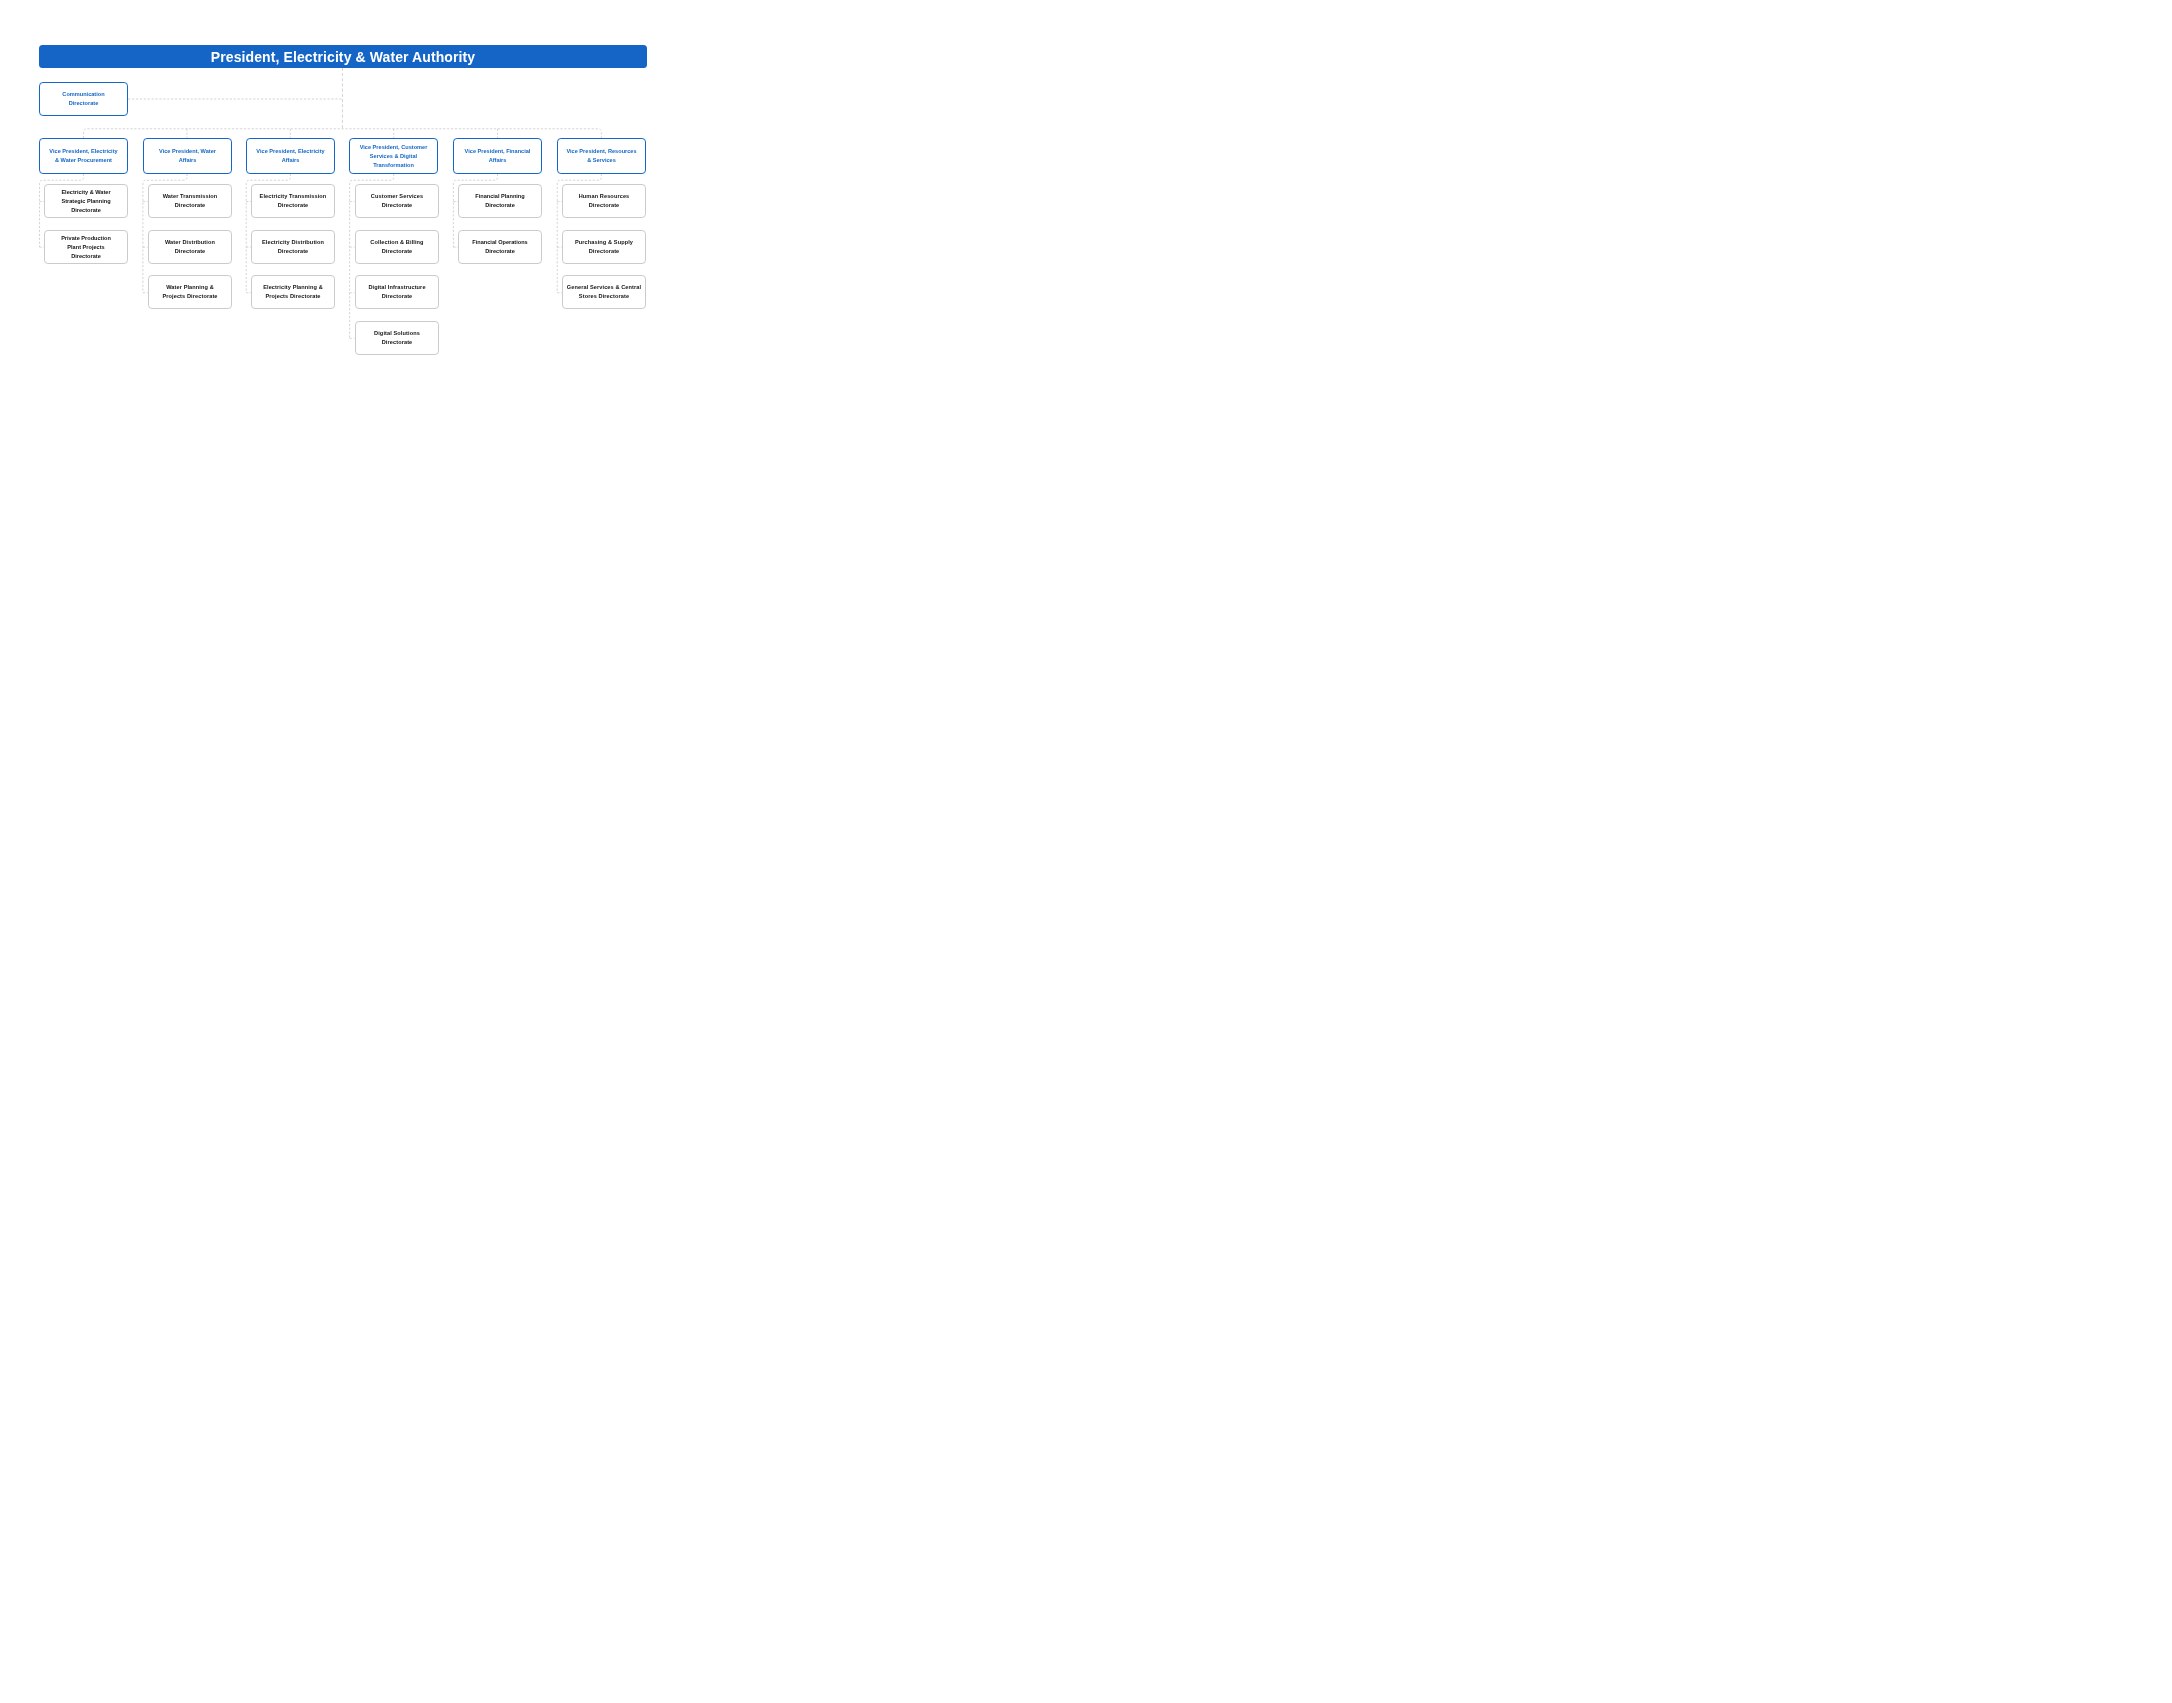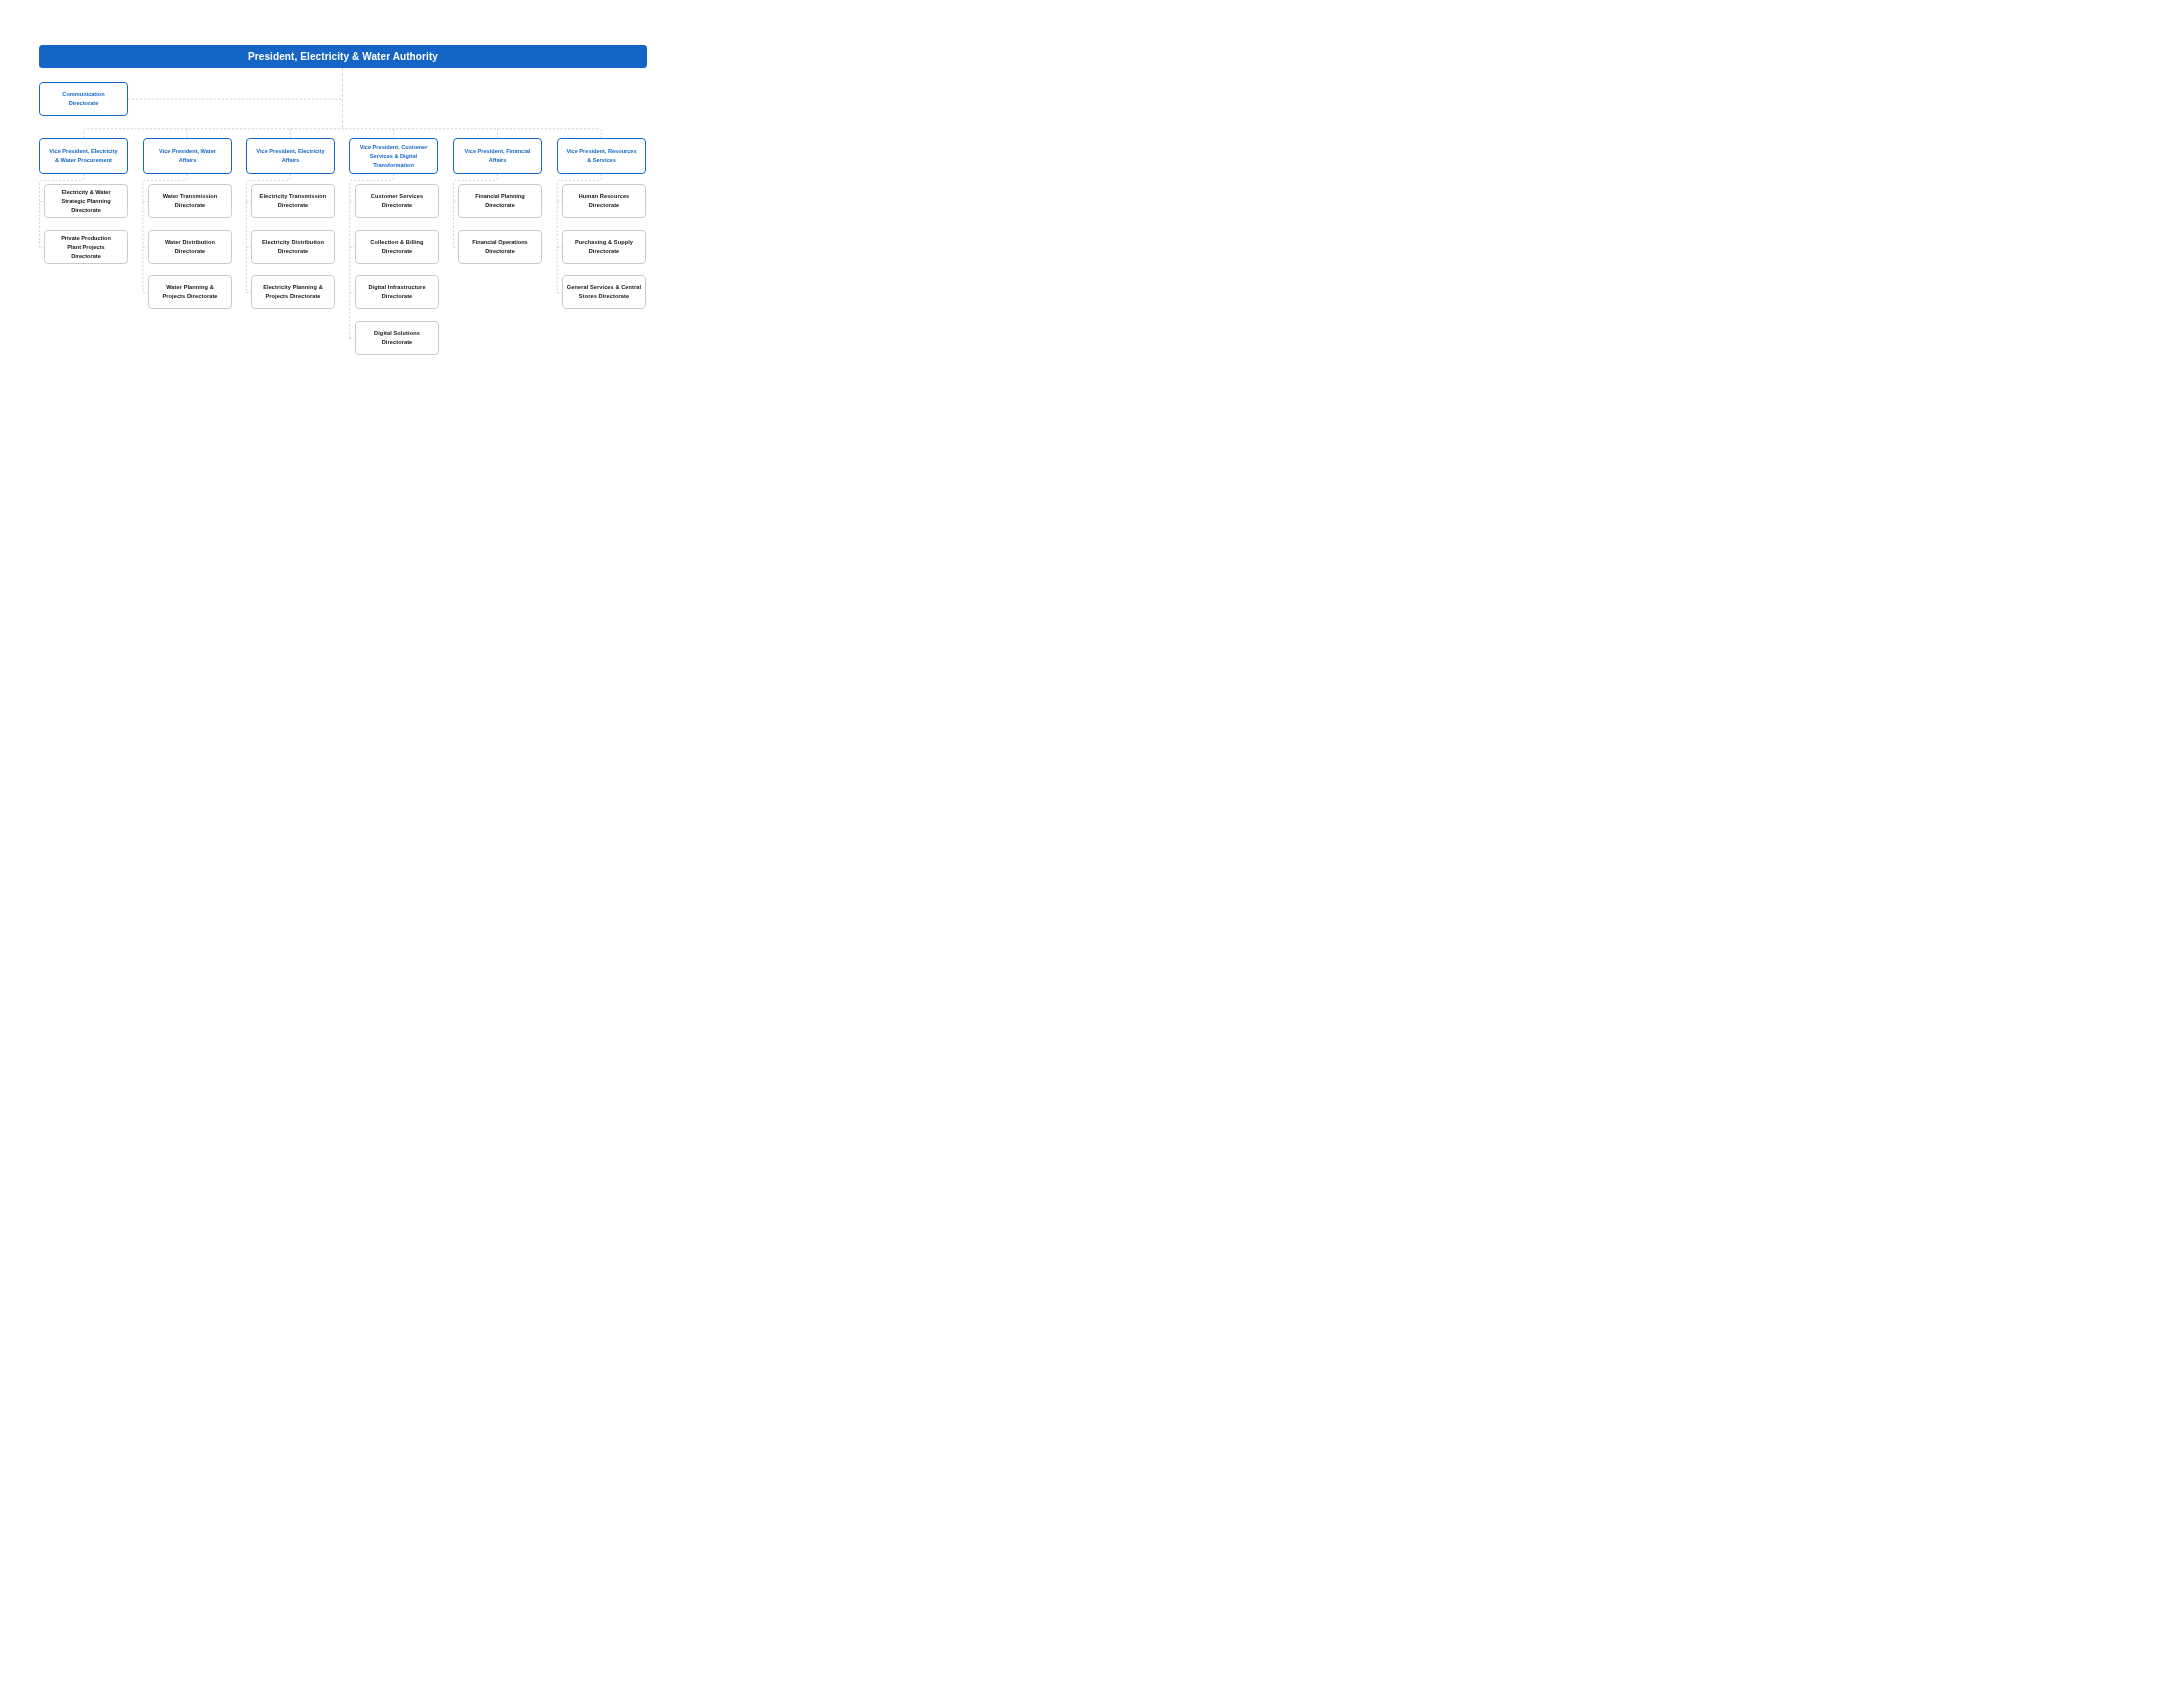--- a/index.html
+++ b/index.html
@@ -18,21 +18,21 @@
   .connectors path{fill:none;stroke:var(--connector-gray);stroke-width:1.7;}
   .dash{stroke-dasharray:5 4;}
   .dash-long{stroke-dasharray:7 5;}
   .node{
     position:absolute;box-sizing:border-box;background:#ffffff;
     display:flex;align-items:center;justify-content:center;
     text-align:center;white-space:pre-line;border-radius:3.9px;
   }
   .banner{
     background:var(--banner-blue);color:#ffffff;border-radius:3.5px;
-    font-size:10px;font-weight:700;letter-spacing:0.1px;
+    font-size:14px;font-weight:700;letter-spacing:0.1px;
   }
   .blue-node{
     border:0.9px solid var(--node-blue);color:var(--node-blue);
     font-size:5.6px;font-weight:700;line-height:9px;
   }
   .sub{
     border:0.7px solid var(--gray-border);color:var(--text-dark);
     font-size:5.6px;font-weight:700;line-height:9px;
   }
   .wide{letter-spacing:0.1px;}

